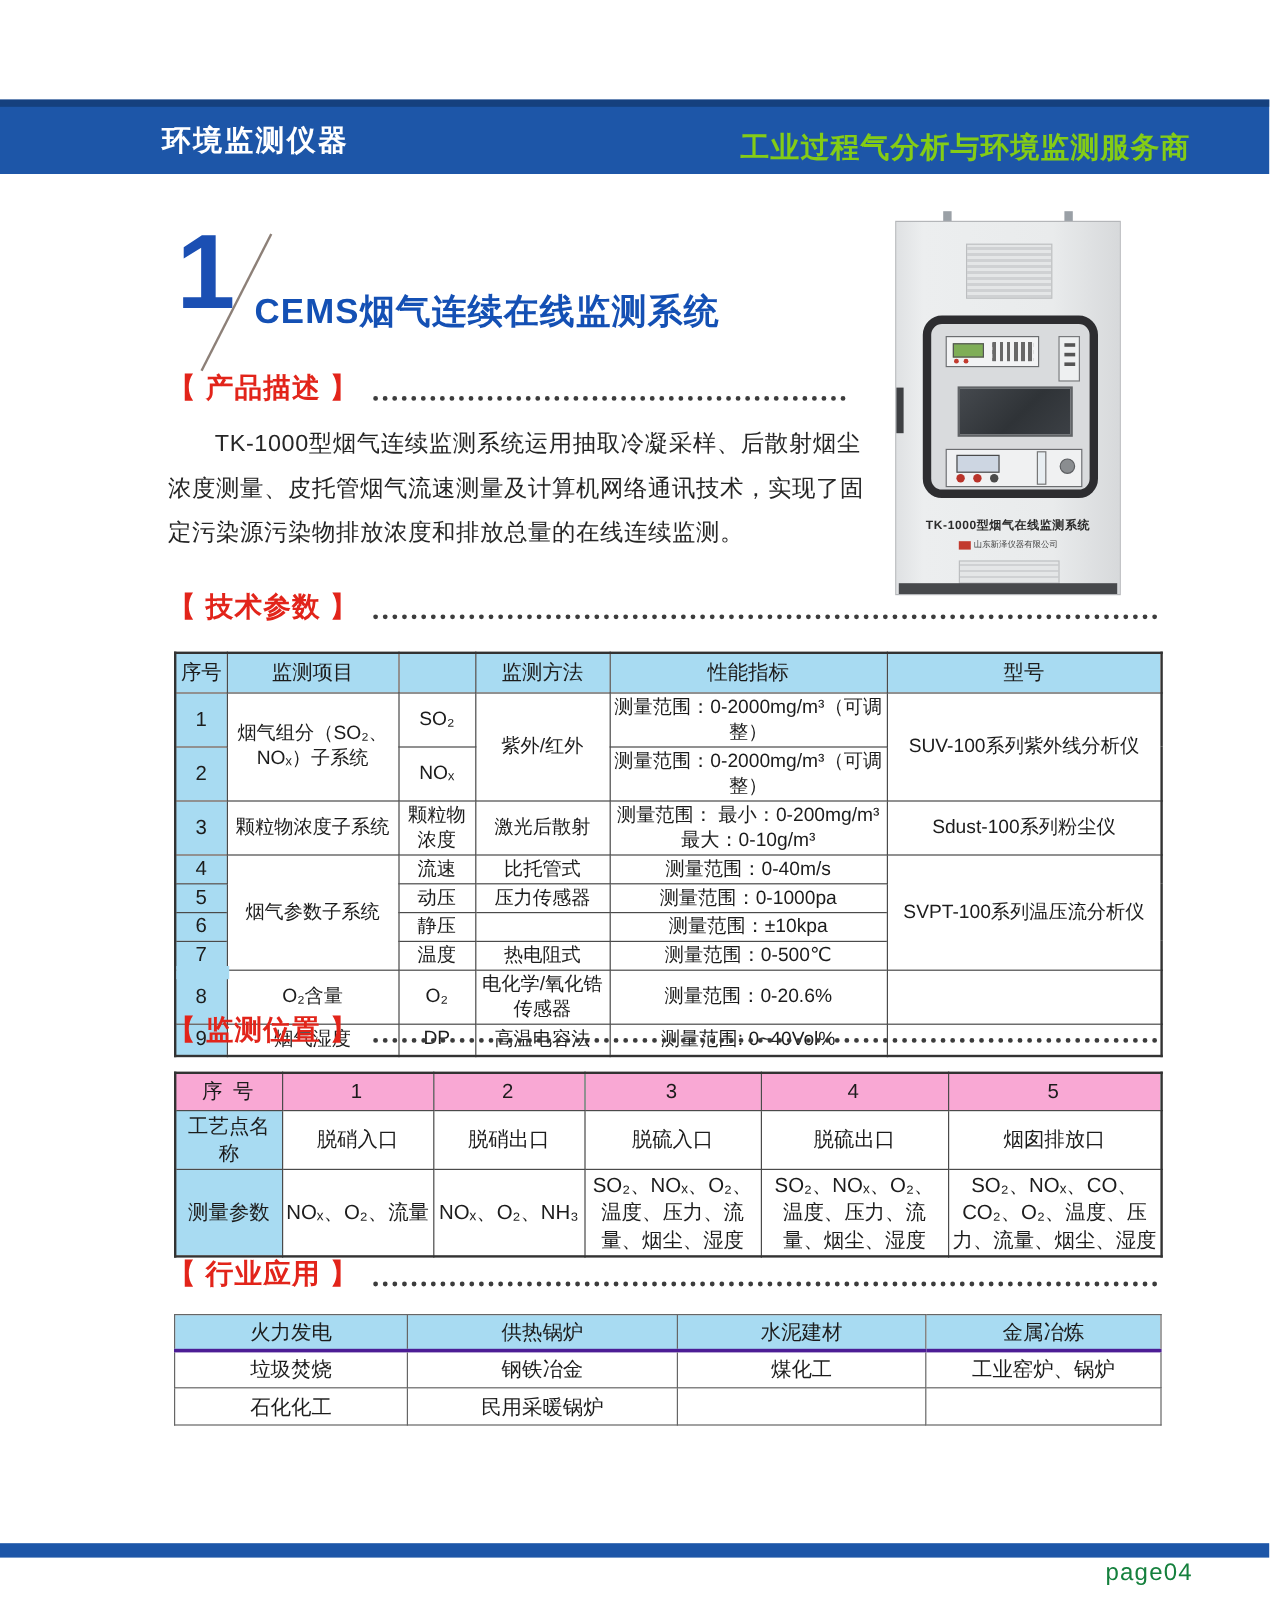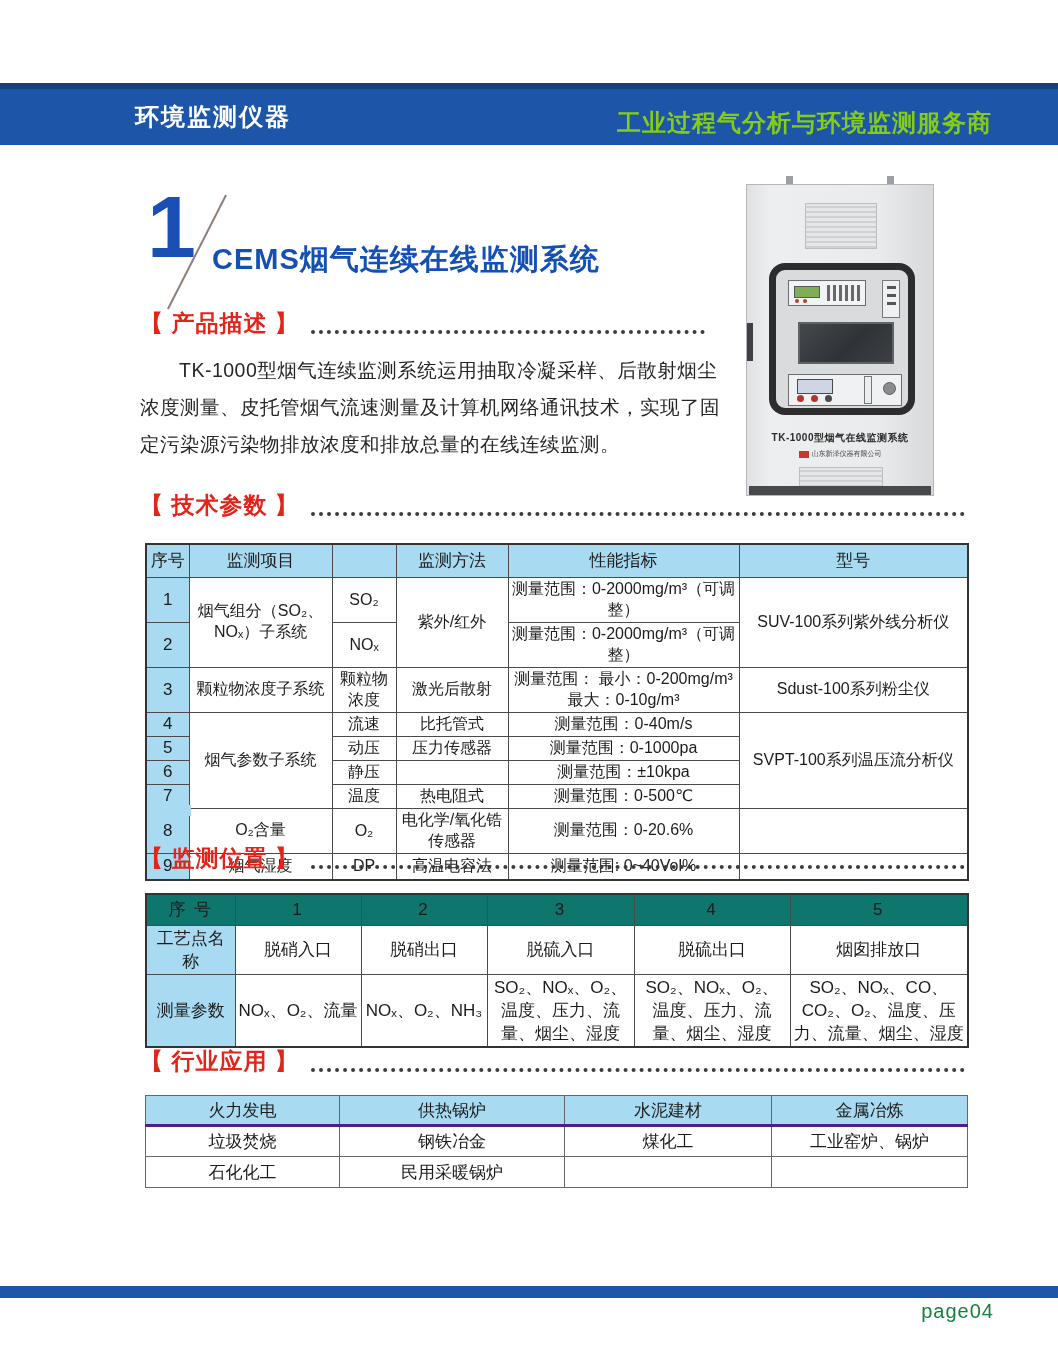--- a/index.html
+++ b/index.html
@@ -47,21 +47,21 @@
 
   .tech-table { top:543px; width:822px; }
   .tech-table td { font-size:16px; }
   .tech-table .cno { background:#a8dbf2; font-size:17px; }
   .tech-table tr.hdr td { background:#a8dbf2; font-size:17px; height:33px; }
   .serial-shadow { position:absolute; left:147px; top:805px; width:44px; height:11px; background:#a8dbf2; }
 
   .loc-table { top:893px; width:822px; }
   .loc-table td { font-size:17px; }
   .loc-table .lbl { background:#a8dbf2;margin-left:48px; }
-  .loc-table tr.hdr td { background:#0f766e; height:31px; letter-spacing:2px; }
+  .loc-table tr.hdr td { background:#f9a8d4; height:31px; letter-spacing:2px; }
 
   .ind-table { top:1095px; width:822px; border:1px solid #555; }
   .ind-table td { font-size:17px; height:31px; border:1px solid #666; }
   .ind-table tr.hdr td { background:#a8dbf2; border-bottom:3px solid #4c1d95; height:30px; }
 
   
   .footer-bar { position:absolute; left:0; top:1286px; width:1058px; height:12px; background:#1d56a8; }
   .page-num { position:absolute; right:64px; top:1300px; font-size:20px; color:#15803d; letter-spacing:1px; }
 
   

